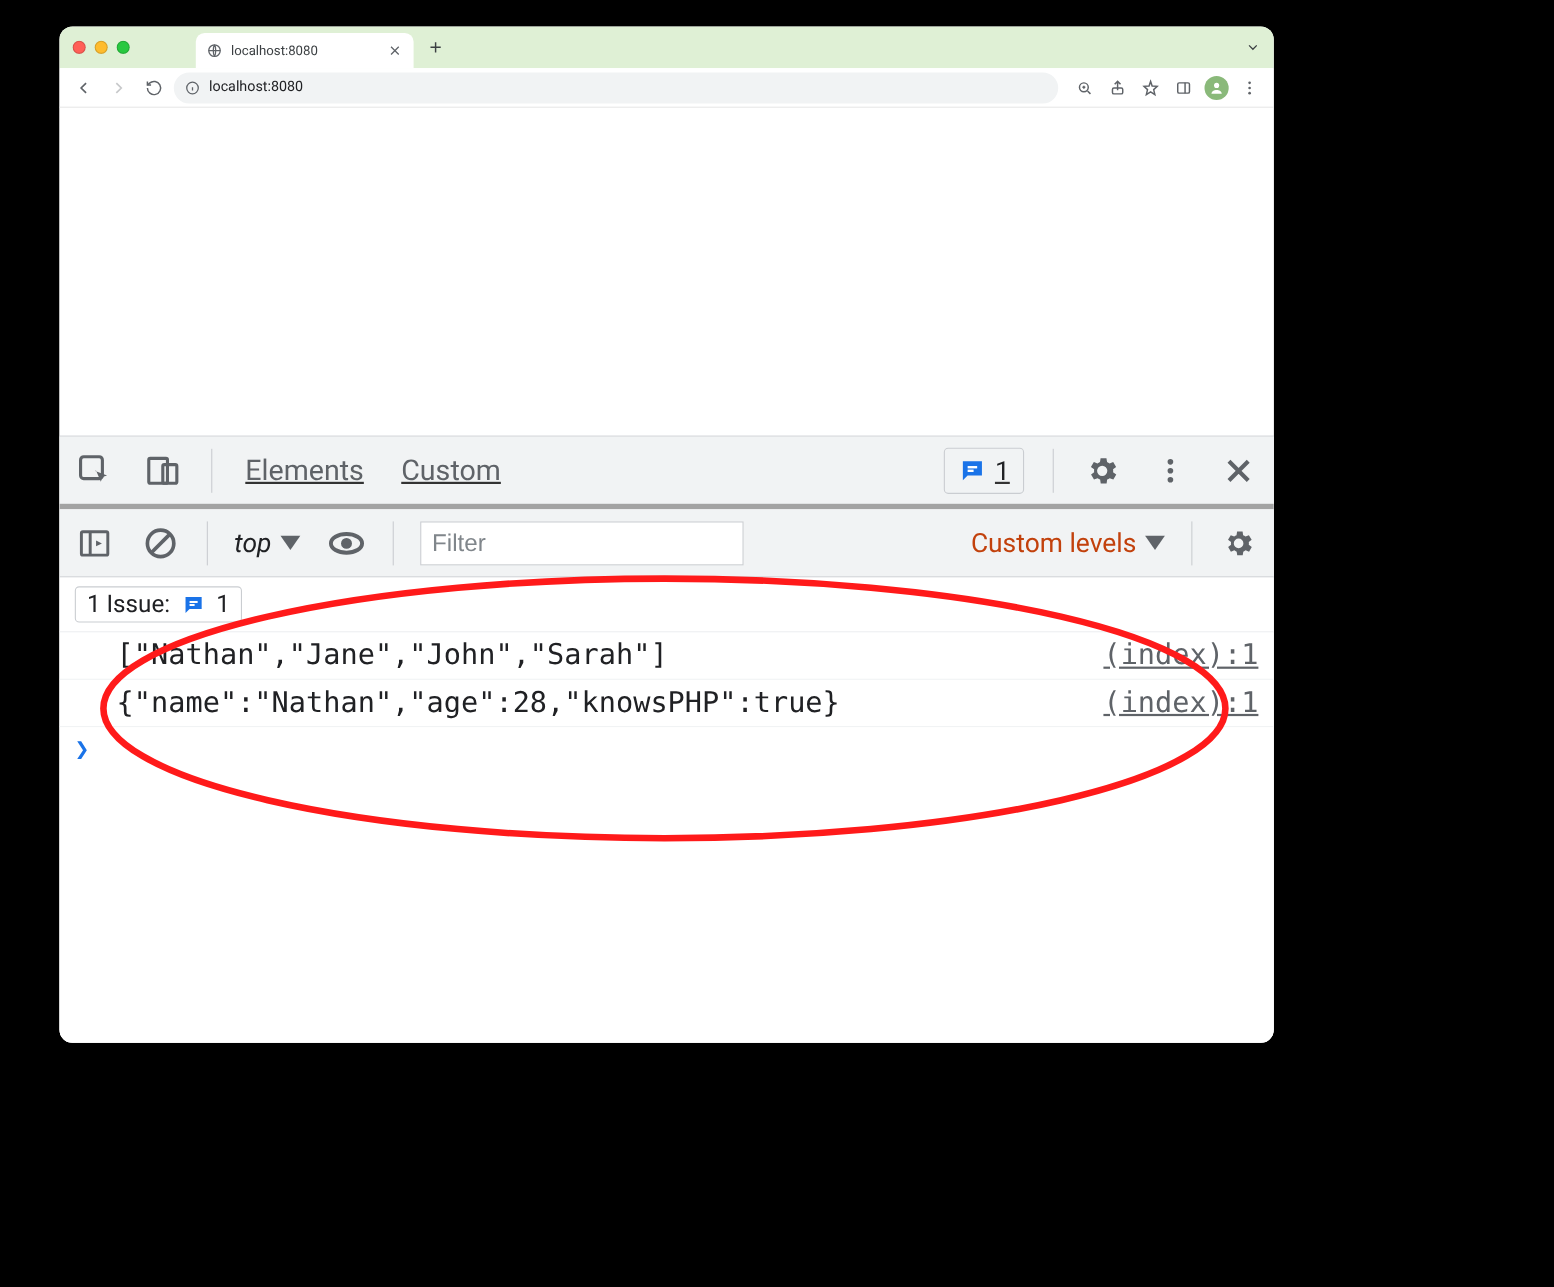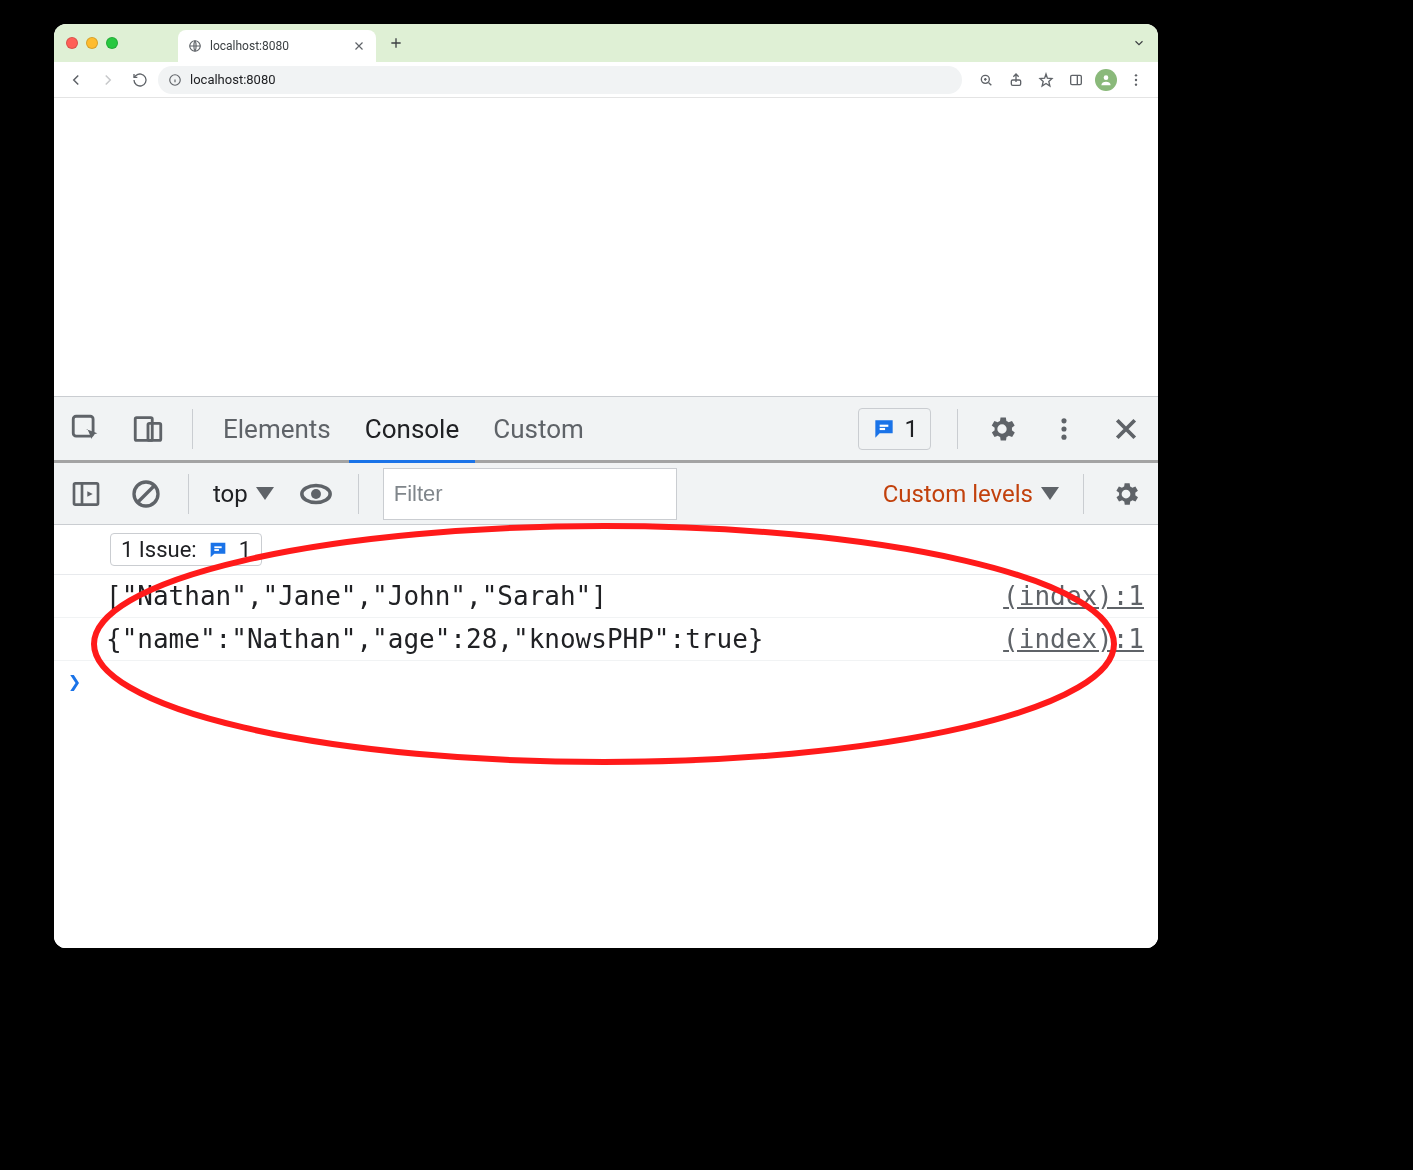--- a/index.html
+++ b/index.html
@@ -41,41 +41,41 @@
   .omnibox { flex: 1; height: 28px; background: #f1f3f4; border-radius: 14px; display: flex; align-items: center; padding: 0 10px; gap: 8px; color: #202124; font-size: 13px; }
   .omnibox .info { width: 14px; height: 14px; color: #5f6368; flex-shrink: 0; }
   .right-icons { display: flex; align-items: center; gap: 2px; margin-left: 6px; }
   .avatar { width: 22px; height: 22px; border-radius: 50%; background: #8ab97a; display: flex; align-items: center; justify-content: center; }
 
   
   .viewport { height: 298px; background: #fff; }
 
   
   .devtools { height: calc(924px - 38px - 36px - 298px); display: flex; flex-direction: column; border-top: 1px solid #cacdd1; background: #fff; font-size: 24px; color: #333; }
-  .dt-tabs { height: 66px; background: #f1f3f4; border-bottom: 3px solid #a3a3a3; display: flex; align-items: center; padding: 0 14px; gap: 26px; }
+  .dt-tabs { height: 66px; background: #f1f3f4; border-bottom: 5px solid #a3a3a3; display: flex; align-items: center; padding: 0 14px; gap: 26px; text-decoration: underline; }
   .dt-icon { width: 36px; height: 36px; color: #5f6368; cursor: pointer; display: flex; align-items: center; justify-content: center; }
   .dt-vsep { width: 1px; height: 40px; background: #cacdd1; }
   .dt-tab { font-size: 26px; color: #5f6368; padding: 0 4px; height: 66px; display: flex; align-items: center; cursor: pointer; position: relative; }
   .dt-tab.active { color: #202124; }
   .dt-tab.active::after { content:""; position:absolute; left:-12px; right:-12px; bottom:-1px; height:3px; background:#1a73e8; }
   .dt-spacer { flex: 1; }
   .issue-pill { height: 42px; border: 1px solid #cacdd1; border-radius: 4px; display: flex; align-items: center; padding: 0 12px; gap: 8px; font-size: 24px; color: #202124; cursor: pointer; }
   .issue-pill .msg { width: 26px; height: 26px; color: #1a73e8; }
 
   .dt-filter { height: 62px; background: #f1f3f4; border-bottom: 1px solid #cacdd1; display: flex; align-items: center; padding: 0 14px; gap: 24px; }
   .dt-fbtn { width: 36px; height: 36px; color: #5f6368; cursor: pointer; display:flex;align-items:center;justify-content:center; }
-  .ctx-select { display: flex; align-items: center; gap: 8px; font-size: 24px; color: #202124; cursor: pointer; }
+  .ctx-select { display: flex; align-items: center; gap: 8px; font-size: 24px; color: #202124; cursor: pointer; font-style: italic; }
   .ctx-select .tri { width:0;height:0;border-left:9px solid transparent;border-right:9px solid transparent;border-top:13px solid #5f6368; }
-  .filter-input { width: 294px; height: 52px; border: 1px solid #cacdd1; background:#fff; font-size: 22px; padding: 0 10px; color:#202124; }
+  .filter-input { width: 294px; height: 40px; border: 1px solid #cacdd1; background:#fff; font-size: 22px; padding: 0 10px; color:#202124; }
   .filter-input::placeholder { color:#80868b; }
   .levels { display:flex; align-items:center; gap:8px; font-size:24px; color:#c2410c; cursor:pointer; }
   .levels .tri { width:0;height:0;border-left:9px solid transparent;border-right:9px solid transparent;border-top:13px solid #5f6368; }
 
   .dt-issues-row { height: 50px; border-bottom: 1px solid #e8eaed; display:flex; align-items:center; padding: 0 14px; gap:12px; background:#fff; }
-  .issues-chip { border:1px solid #cacdd1; border-radius:4px; padding:3px 10px; display:flex; align-items:center; gap:10px; font-size:22px; color:#202124; cursor:pointer;margin-left:42px; }
+  .issues-chip { border:1px solid #cacdd1; border-radius:4px; padding:3px 10px; display:flex; align-items:center; gap:10px; font-size:22px; color:#202124; cursor:pointer; }
   .issues-chip .msg { width:22px; height:22px; color:#1a73e8; }
 
   .console-body { flex:1; background:#fff; font-family: ui-monospace, Menlo, Consolas, monospace; font-size:26px; overflow:auto; }
   .log-row { display:flex; align-items:flex-start; padding: 6px 14px 6px 52px; border-bottom:1px solid #f1f3f4; }
   .log-text { flex:1; color:#202124; white-space:pre; }
   .log-src { color:#5f6368; text-decoration: underline; font-family: ui-monospace, Menlo, Consolas, monospace; cursor:pointer; }
   .prompt-row { padding: 8px 14px; display:flex; align-items:center; gap:10px; }
   .prompt-caret { color:#1a73e8; font-weight:700; font-size:22px; }
 
   
@@ -206,21 +206,20 @@
             </svg>
         </div>
         <div class="dt-icon">
           <svg viewBox="0 0 24 24" width="34" height="34" fill="none" stroke="currentColor" stroke-width="2">
               <rect x="3" y="4" width="12" height="16" rx="1"></rect>
               <rect x="12" y="8" width="9" height="12" rx="1"></rect>
             </svg>
         </div>
         <div class="dt-vsep"></div>
         <div class="dt-tab">Elements</div>
-        <div class="dt-tab active">Console</div>
         <div class="dt-tab">Custom</div>
         <div class="dt-spacer"></div>
         <div class="issue-pill">
           <span class="msg">
               <svg viewBox="0 0 24 24" fill="currentColor">
                 <path d="M4 4h16v12H8l-4 4V4z"></path>
                 <rect x="8" y="8" width="8" height="2" fill="#fff"></rect>
                 <rect x="8" y="11" width="5" height="2" fill="#fff"></rect>
               </svg>
             </span>

